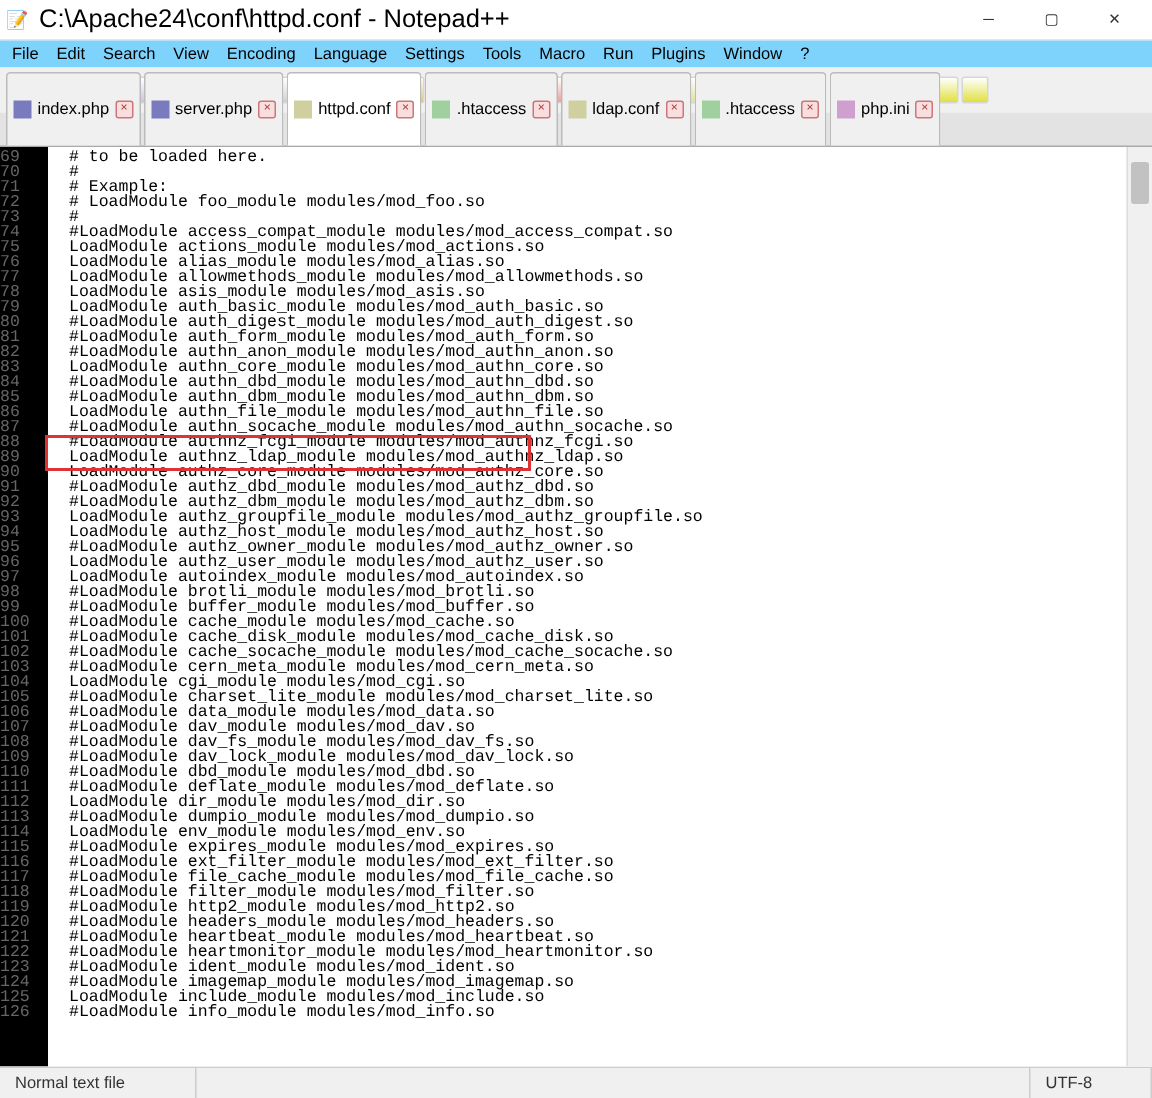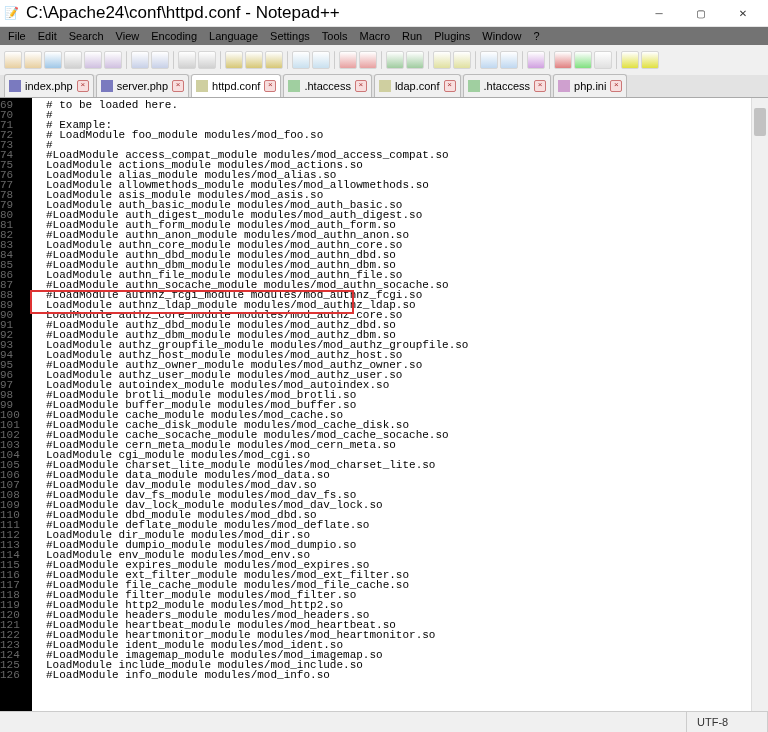--- a/index.html
+++ b/index.html
@@ -2,27 +2,27 @@
 <html><head>
 <meta charset="utf-8">
 <style>
 html,body{margin:0;padding:0;font-family:"Segoe UI",Tahoma,sans-serif;font-size:11px;background:#fff;color:#000;overflow:hidden}
 body{width:768px;height:732px;display:flex;flex-direction:column}
 .titlebar{height:26px;background:#fff;border-bottom:1px solid #e5e5e5;display:flex;align-items:center;padding:0 4px}
 .titlebar .icon{width:16px;height:16px;margin-right:6px;display:inline-flex;align-items:center;justify-content:center;color:#5a8f3d;font-size:12px}
 .titlebar .title{flex:1;font-size:17px;color:#000}
 .winbtns{display:flex}
 .winbtn{width:42px;height:26px;display:flex;align-items:center;justify-content:center;font-size:10px;color:#333}
-.menubar{height:18px;background:#737373;display:flex;align-items:center;padding:0 2px;font-size:11px}
+.menubar{height:18px;background:#7dd3fc;display:flex;align-items:center;padding:0 2px;font-size:11px}
 .menubar span{padding:2px 6px;cursor:default}
 .toolbar{height:26px;background:#f0f0f0;display:flex;align-items:center;padding:2px 4px;gap:2px;overflow:hidden}
 .tb{width:16px;height:16px;border:1px solid #d6d6d6;border-radius:2px;background:linear-gradient(#fff,#e6e6e6);display:inline-block}
 .tb.sep{width:1px;height:18px;border:none;background:#ccc;margin:0 2px}
 .tabbar{height:22px;background:#e3e3e3;display:flex;align-items:flex-end;border-bottom:1px solid #aaa;padding-left:4px;gap:2px}
-.tab{height:20px;padding:1px 4px;background:#f0f0f0;border:1px solid #bbb;border-bottom:none;display:flex;align-items:center;font-size:11px;gap:4px;border-radius:3px 3px 0 0}
+.tab{height:20px;padding:14px 4px;background:#f0f0f0;border:1px solid #bbb;border-bottom:none;display:flex;align-items:center;font-size:11px;gap:4px;border-radius:3px 3px 0 0}
 .tab .ticon{width:12px;height:12px;display:inline-block}
 .ticon.php{background:#7a7abf}
 .ticon.conf{background:#cfcfa0}
 .ticon.ht{background:#a0cfa0}
 .ticon.ini{background:#cfa0cf}
 .tab.active{background:#fff;color:#000}
 .tab .tclose{width:10px;height:10px;border:1px solid #c77;border-radius:2px;background:#f8dede;font-size:8px;line-height:8px;text-align:center;color:#a33}
 .editor{flex:1;display:flex;background:#fff;font-family:Consolas,"Courier New",monospace;font-size:11px;line-height:10px;overflow:hidden;position:relative}
 .gutter{width:28px;background:#000000;text-align:left;padding:2px 4px 2px 0;color:#666}
 .gutter div{height:10px}
@@ -206,16 +206,17 @@
       <div>126</div>
     </div>
   <div class="code" id="code"><div># to be loaded here.</div><div>#</div><div># Example:</div><div># LoadModule foo_module modules/mod_foo.so</div><div>#</div><div>#LoadModule access_compat_module modules/mod_access_compat.so</div><div>LoadModule actions_module modules/mod_actions.so</div><div>LoadModule alias_module modules/mod_alias.so</div><div>LoadModule allowmethods_module modules/mod_allowmethods.so</div><div>LoadModule asis_module modules/mod_asis.so</div><div>LoadModule auth_basic_module modules/mod_auth_basic.so</div><div>#LoadModule auth_digest_module modules/mod_auth_digest.so</div><div>#LoadModule auth_form_module modules/mod_auth_form.so</div><div>#LoadModule authn_anon_module modules/mod_authn_anon.so</div><div>LoadModule authn_core_module modules/mod_authn_core.so</div><div>#LoadModule authn_dbd_module modules/mod_authn_dbd.so</div><div>#LoadModule authn_dbm_module modules/mod_authn_dbm.so</div><div>LoadModule authn_file_module modules/mod_authn_file.so</div><div>#LoadModule authn_socache_module modules/mod_authn_socache.so</div><div>#LoadModule authnz_fcgi_module modules/mod_authnz_fcgi.so</div><div>LoadModule authnz_ldap_module modules/mod_authnz_ldap.so</div><div>LoadModule authz_core_module modules/mod_authz_core.so</div><div>#LoadModule authz_dbd_module modules/mod_authz_dbd.so</div><div>#LoadModule authz_dbm_module modules/mod_authz_dbm.so</div><div>LoadModule authz_groupfile_module modules/mod_authz_groupfile.so</div><div>LoadModule authz_host_module modules/mod_authz_host.so</div><div>#LoadModule authz_owner_module modules/mod_authz_owner.so</div><div>LoadModule authz_user_module modules/mod_authz_user.so</div><div>LoadModule autoindex_module modules/mod_autoindex.so</div><div>#LoadModule brotli_module modules/mod_brotli.so</div><div>#LoadModule buffer_module modules/mod_buffer.so</div><div>#LoadModule cache_module modules/mod_cache.so</div><div>#LoadModule cache_disk_module modules/mod_cache_disk.so</div><div>#LoadModule cache_socache_module modules/mod_cache_socache.so</div><div>#LoadModule cern_meta_module modules/mod_cern_meta.so</div><div>LoadModule cgi_module modules/mod_cgi.so</div><div>#LoadModule charset_lite_module modules/mod_charset_lite.so</div><div>#LoadModule data_module modules/mod_data.so</div><div>#LoadModule dav_module modules/mod_dav.so</div><div>#LoadModule dav_fs_module modules/mod_dav_fs.so</div><div>#LoadModule dav_lock_module modules/mod_dav_lock.so</div><div>#LoadModule dbd_module modules/mod_dbd.so</div><div>#LoadModule deflate_module modules/mod_deflate.so</div><div>LoadModule dir_module modules/mod_dir.so</div><div>#LoadModule dumpio_module modules/mod_dumpio.so</div><div>LoadModule env_module modules/mod_env.so</div><div>#LoadModule expires_module modules/mod_expires.so</div><div>#LoadModule ext_filter_module modules/mod_ext_filter.so</div><div>#LoadModule file_cache_module modules/mod_file_cache.so</div><div>#LoadModule filter_module modules/mod_filter.so</div><div>#LoadModule http2_module modules/mod_http2.so</div><div>#LoadModule headers_module modules/mod_headers.so</div><div>#LoadModule heartbeat_module modules/mod_heartbeat.so</div><div>#LoadModule heartmonitor_module modules/mod_heartmonitor.so</div><div>#LoadModule ident_module modules/mod_ident.so</div><div>#LoadModule imagemap_module modules/mod_imagemap.so</div><div>LoadModule include_module modules/mod_include.so</div><div>#LoadModule info_module modules/mod_info.so</div></div>
   <div class="scroll">
     <div class="thumb"></div>
   </div>
   <div class="hl" id="hl" style="left: 30px; top: 192px; height: 20px; width: 320px;"></div>
 </div>
 
 <div class="statusbar">
+  <div class="cell" style="flex:0 0 110px">Normal text file</div>
   <div class="cell" style="flex:1"></div>
   <div class="cell" style="flex:0 0 60px">UTF-8</div>
 
 </div>
 
 </body></html>

